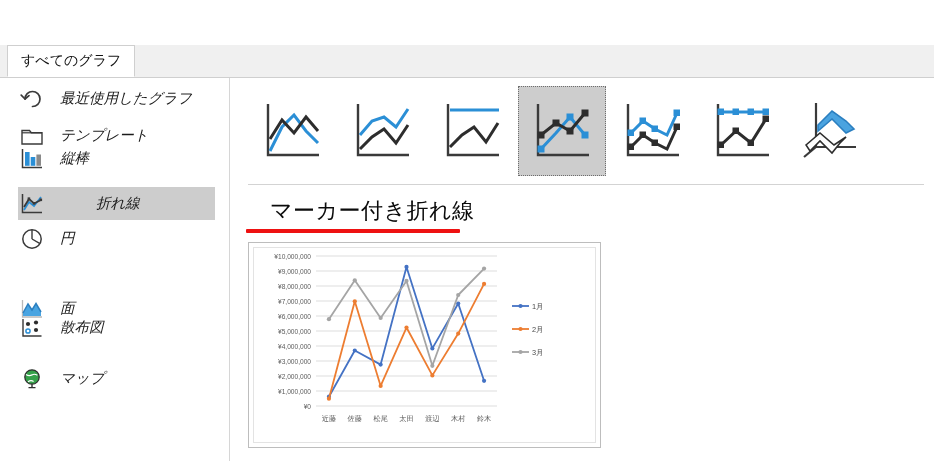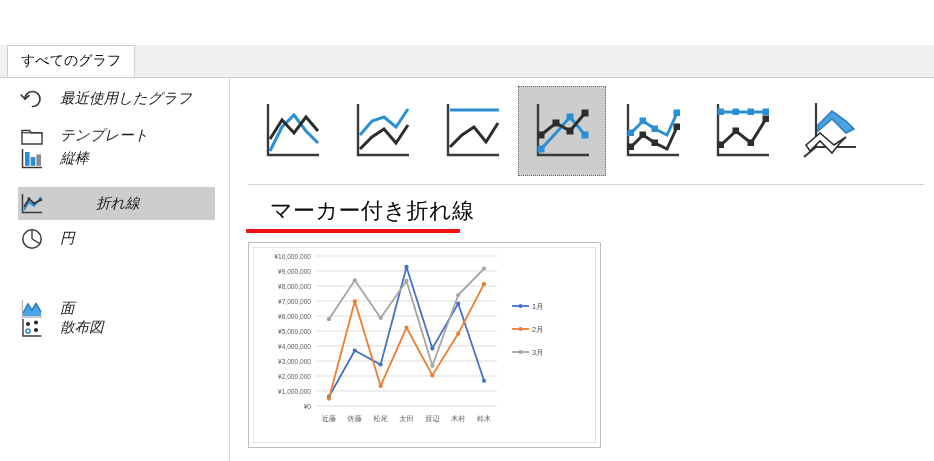--- a/index.html
+++ b/index.html
@@ -144,20 +144,30 @@
             <path d="M4 4 V21 H22.5" stroke="#3a3a3a" stroke-width="1.4" fill="none"></path>
             <circle cx="9" cy="9" r="2.1" fill="#2d2d2d"></circle>
             <circle cx="17" cy="7.5" r="2.1" fill="#2d2d2d"></circle>
             <circle cx="17" cy="15" r="2.1" fill="#2d2d2d"></circle>
             <circle cx="9" cy="16" r="2.1" fill="none" stroke="#2b8fd6" stroke-width="1.5"></circle>
           </svg>
         </span>
         <span class="side-lbl">散布図</span>
       </div>
 
+      <div class="side-item" style="top:284px">
+        <span class="side-ico">
+          <svg width="26" height="26" viewBox="0 0 26 26">
+            <circle cx="13" cy="11" r="7.2" fill="#35a14a" stroke="#2f2f2f" stroke-width="1.3"></circle>
+            <path d="M7 8.5 q3 2 6 .4 q2.4-1.4 5.4.3 M9 15.8 q3-2.2 5.6-.2" stroke="#ffffff" stroke-width="1.2" fill="none"></path>
+            <path d="M13 18.2 V21.3 M9.5 21.6 H16.5" stroke="#2f2f2f" stroke-width="1.4" fill="none"></path>
+          </svg>
+        </span>
+        <span class="side-lbl">マップ</span>
+      </div>
 
     </div>
 
     <div class="rightpane">
 
       <div class="thumbrow">
 
         <div class="thumb" style="left:0px">
           <svg width="72" height="72" viewBox="0 0 72 72">
             <path d="M12 9 V60 H63" stroke="#3a3a3a" stroke-width="2.4" fill="none"></path>

